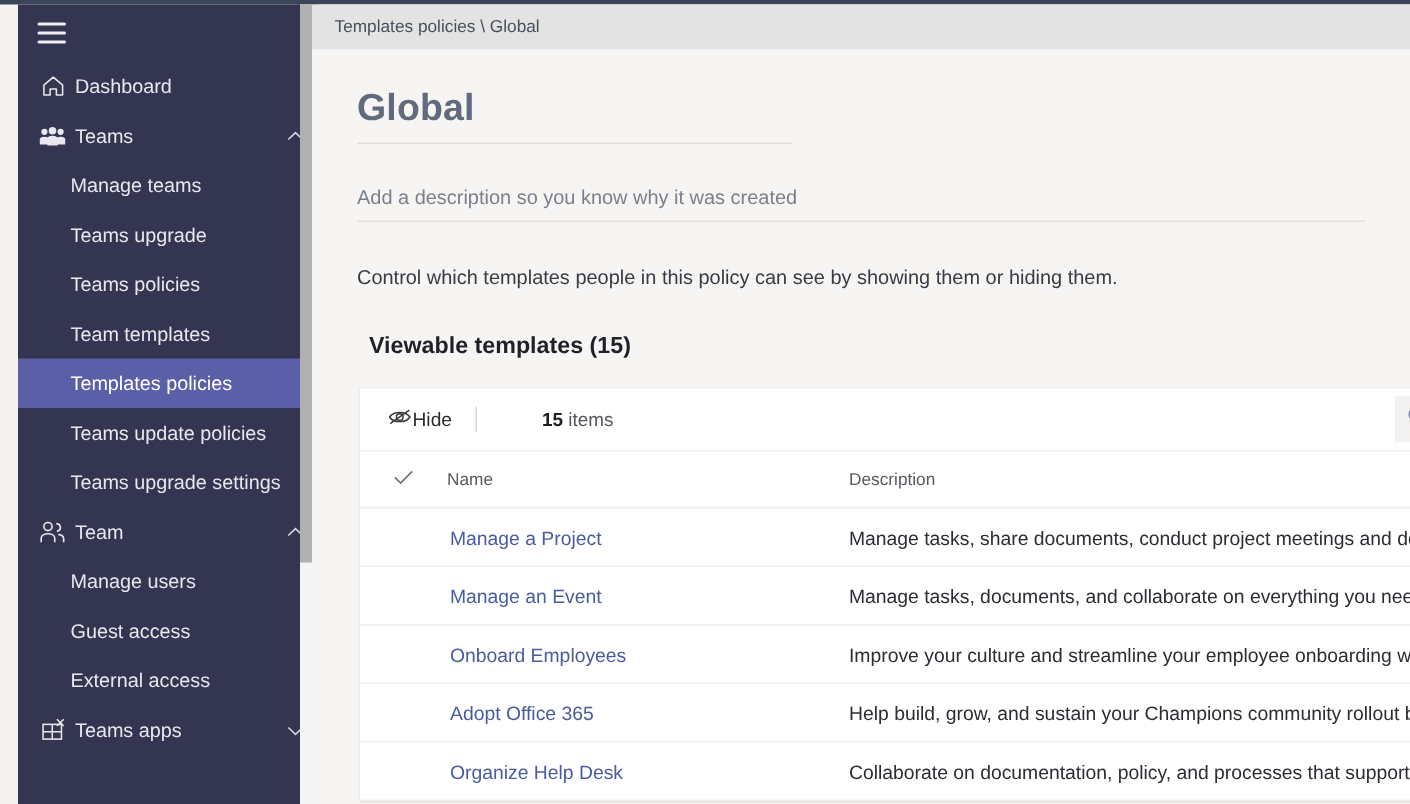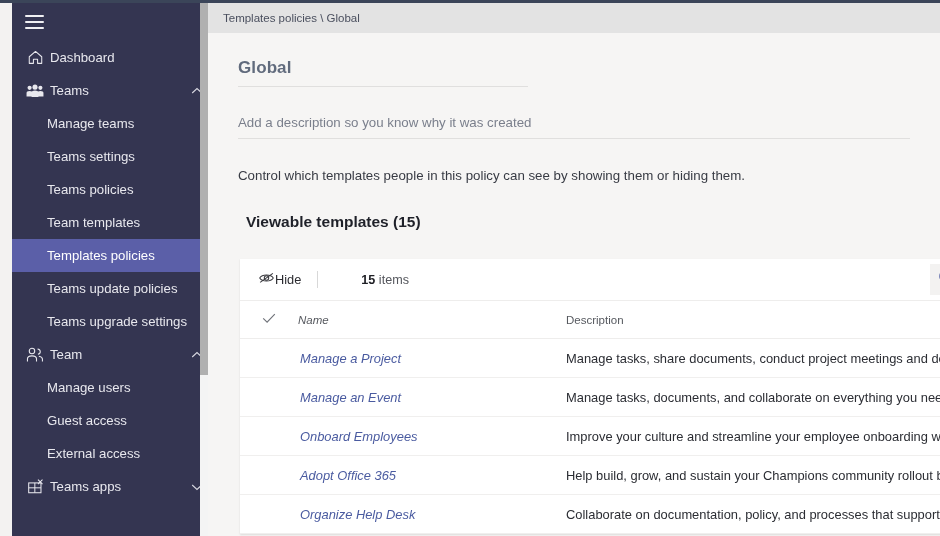--- a/index.html
+++ b/index.html
@@ -105,21 +105,21 @@
 
   .content { padding: 0 0 0 30px; }
 
   .title-field {
     margin-top: 25px;
     width: 290px;
     border-bottom: 1px solid #e0dfde;
     padding-bottom: 8px;
   }
   .title-field .title-text {
-    font-size: 17px;
+    font-size: 25px;
     font-weight: bold;
     color: #616b7d;
     letter-spacing: 0.1px;
   }
 
   .desc-field {
     margin-top: 28px;
     width: 672px;
     border-bottom: 1px solid #e0dfde;
     padding-bottom: 8px;
@@ -199,21 +199,21 @@
   }
   table.tpl td {
     height: 39px;
     font-size: 12.9px;
     border-bottom: 1px solid #f0efee;
     vertical-align: middle;
     overflow: hidden;
     white-space: nowrap;
   }
   .col-check { width: 58px; text-align: center !important; }
-  .col-name  { width: 268px; font-style: italic; }
+  .col-name  { width: 268px; }
   .col-desc  { width: auto; }
   td.col-name { padding-left: 2px; }
   td .tpl-link {
     color: #4a5ba0;
     cursor: pointer;
   }
   td.col-desc { color: #2b2d33; }
   .check-mark { color: #6f7279; font-size: 13px; }
 </style>
 </head>
@@ -255,21 +255,21 @@
           <span class="chev">
             <svg width="12" height="8" viewBox="0 0 12 8" fill="none">
               <path d="M1.2 6 L6 1.5 L10.8 6" stroke="currentColor" stroke-width="1.1" fill="none"></path>
             </svg>
           </span>
         </div>
         <div class="nav-item child">
           <span class="lbl">Manage teams</span>
         </div>
         <div class="nav-item child">
-          <span class="lbl">Teams settings</span>
+          <span class="lbl">Teams upgrade</span>
         </div>
         <div class="nav-item child">
           <span class="lbl">Teams policies</span>
         </div>
         <div class="nav-item child">
           <span class="lbl">Team templates</span>
         </div>
         <div class="nav-item child selected">
           <span class="lbl">Templates policies</span>
         </div>

